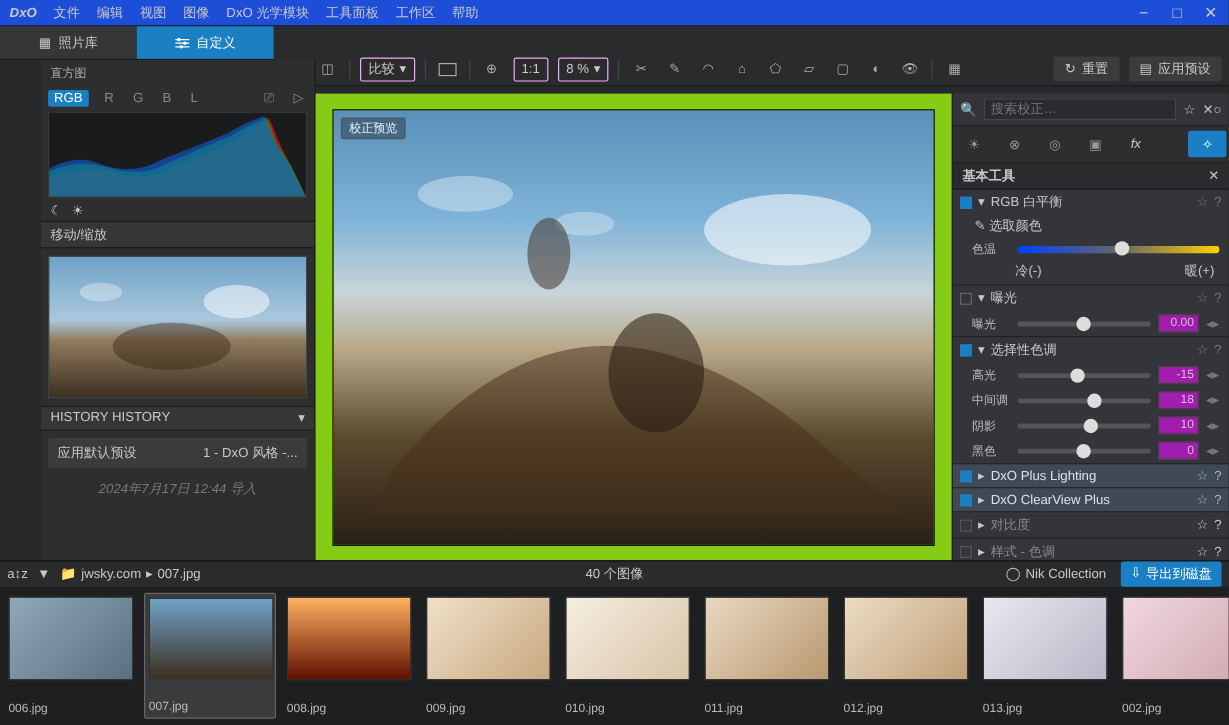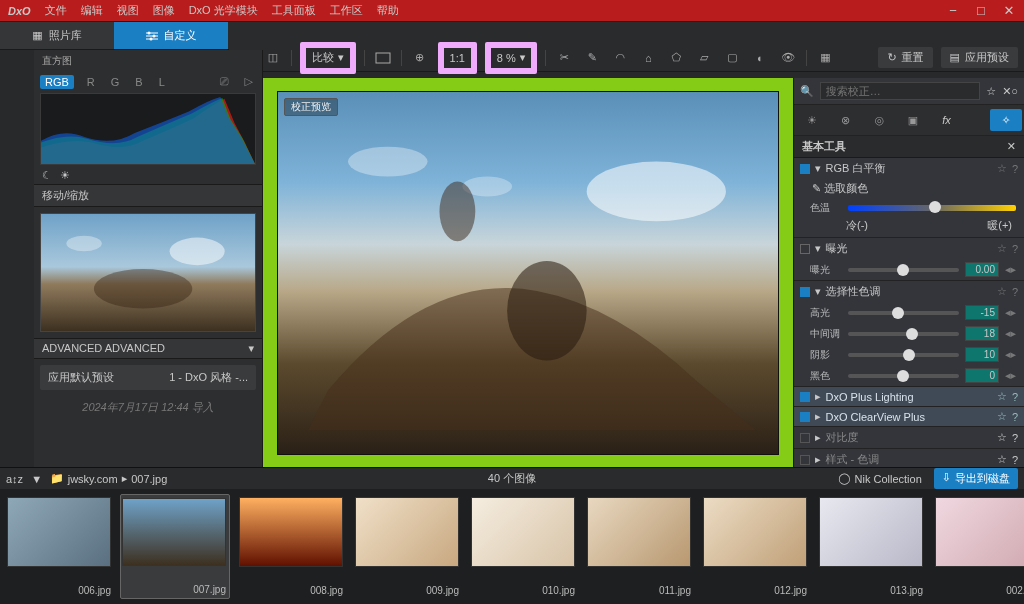--- a/index.html
+++ b/index.html
@@ -1,30 +1,30 @@
 <!DOCTYPE html>
 <html><head>
 <meta charset="utf-8">
 <style>
 * { margin:0; padding:0; box-sizing:border-box; font-family:"Microsoft YaHei",Arial,sans-serif; font-size:11px; color:#c8c8c8; user-select:none; }
 body { width:1024px; height:604px; background:#28292b; overflow:hidden; display:flex; flex-direction:column; }
-.menu-bar { height:22px; background:#b91c1c; display:flex; align-items:center; padding:0 8px; gap:14px; border-bottom:1px solid #1a1a1a; }
+.menu-bar { height:22px; background:#1d4ed8; display:flex; align-items:center; padding:0 8px; gap:14px; border-bottom:1px solid #1a1a1a; }
 .menu-bar .logo { font-weight:bold; font-style:italic; }
 .menu-bar .item { cursor:pointer; }
 .menu-bar .spacer { flex:1; }
 .win-btn { width:14px; text-align:center; cursor:pointer; font-size:13px;}
 .tab-bar { height:28px; background:#2a2b2d; display:flex; align-items:center; border-bottom:1px solid #1a1a1a; }
 .tab { width:114px; height:100%; display:flex; align-items:center; justify-content:center; gap:6px; cursor:pointer; }
 .tab.lib { background:#353638; }
 .tab.custom { background:#1b7fc4; color:#fff; }
 .tab.custom span{color:#fff;}
 .tool-row { height:28px; background:#2a2b2d; display:flex; align-items:center; padding:0 6px; gap:8px; border-bottom:1px solid #1a1a1a; position:absolute; left:229px; right:0; top:22px;}
 .tool-btn { width:20px; height:20px; display:flex; align-items:center; justify-content:center; cursor:pointer; color:#aaa; border-radius:2px;}
 .sep { width:1px; height:16px; background:#444; }
-.pill { padding:2px 6px; border:6px solid #f0abfc; border-radius:2px; display:flex; align-items:center; gap:4px; height:32px;}
+.pill { padding:2px 6px; border:1px solid #f0abfc; border-radius:2px; display:flex; align-items:center; gap:4px; height:20px;}
 .reset-btn{ margin-left:auto; background:#3a3b3d; padding:3px 9px; border-radius:2px; display:flex; gap:5px; align-items:center; cursor:pointer;}
 .preset-btn{ background:#3a3b3d; padding:3px 9px; border-radius:2px; display:flex; gap:5px; align-items:center; cursor:pointer;}
 .main { flex:1; display:flex; overflow:hidden; position:relative;margin-left:34px; }
 .left-panel { width:229px; background:#2d2e30; border-right:1px solid #1a1a1a; display:flex; flex-direction:column; }
 .histo-head{ padding:4px 8px; font-size:10px; color:#aaa;}
 .histo-tabs { display:flex; align-items:center; padding:2px 6px; gap:10px;}
 .histo-tabs .rgb { background:#1b7fc4; color:#fff; padding:1px 5px; border-radius:2px;}
 .histo-tabs .ch { color:#888; cursor:pointer; padding:1px 3px;}
 .histo-tabs .sp{flex:1;}
 .histogram { height:72px; margin:2px 6px 2px; background:#1a1b1c; border:1px solid #3a3a3a; position:relative; }
@@ -52,39 +52,39 @@
 .group-head .chk{ width:10px; height:10px; border:1px solid #666;}
 .group-head .chk.on{ background:#1b7fc4; border-color:#1b7fc4;}
 .group-head .name{flex:1;}
 .group-head .star{ color:#777; cursor:pointer;}
 .group-head .q{ color:#777; cursor:pointer;}
 .sub-label{ padding:2px 8px 2px 18px; color:#bbb;}
 .slider-row{ display:flex; align-items:center; padding:3px 8px 3px 16px; gap:6px;}
 .slider-row .lbl{ width:32px; font-size:10px; color:#bbb;}
 .slider-track{ flex:1; height:4px; background:#555; position:relative; border-radius:2px;}
 .slider-thumb{ position:absolute; top:-4px; width:12px; height:12px; border-radius:50%; background:#ddd; transform:translateX(-50%);}
-.slider-val{ width:34px; text-align:right; background:#0f766e; border:1px solid #444; padding:1px 3px; font-size:10px;}
+.slider-val{ width:34px; text-align:right; background:#a21caf; border:1px solid #444; padding:1px 3px; font-size:10px;}
 .wbal-track{ flex:1; height:6px; background:linear-gradient(90deg,#0040ff,#666 50%,#ffd000); position:relative; border-radius:2px;}
 .range-labels{ display:flex; justify-content:space-between; padding:0 12px 4px 52px; font-size:9px; color:#888;}
 .collapsed-group{ background:#3f4a56; display:flex; align-items:center; padding:3px 6px; gap:5px; border-bottom:1px solid #222;}
 .collapsed-group .chk{ width:10px; height:10px; background:#1b7fc4;}
 .collapsed-group .name{flex:1; color:#d8e2ec;}
 .collapsed-group .star, .collapsed-group .q { color:#9bb; cursor:pointer;}
 .dim-group{ display:flex; align-items:center; padding:3px 6px; gap:5px; border-bottom:1px solid #222;}
 .dim-group .chk{ width:10px; height:10px; border:1px solid #555;}
 .dim-group .name{ flex:1; color:#888;}
 .filmstrip-bar{ height:22px; background:#2a2b2d; border-top:1px solid #111; display:flex; align-items:center; padding:0 6px; gap:8px;}
 .filmstrip-bar .path{ display:flex; align-items:center; gap:4px;}
 .filmstrip-bar .count{ position:absolute; left:50%; transform:translateX(-50%);}
 .filmstrip-bar .right-tools{ margin-left:auto; display:flex; gap:6px; align-items:center;}
 .nik-btn{ display:flex; align-items:center; gap:4px; padding:2px 6px; cursor:pointer;}
 .export-btn{ background:#1b7fc4; padding:3px 8px; border-radius:2px; display:flex; gap:4px; cursor:pointer;}
 .export-btn span{color:#fff;}
 .filmstrip{ height:115px; background:#1e1f20; display:flex; overflow:hidden; padding:5px 4px; gap:6px;}
-.thumb{ width:110px; display:flex; flex-direction:column; align-items:flex-end; gap:18px; cursor:pointer; padding:3px; border-radius:2px;}
+.thumb{ width:110px; display:flex; flex-direction:column; align-items:flex-start; gap:18px; cursor:pointer; padding:3px; border-radius:2px;}
 .thumb.sel{ background:#3a3b3d; border:1px solid #666;}
 .thumb-img{ width:104px; height:78px; border:1px solid #333;}
 .thumb-name{ font-size:10px; color:#bbb;}
 svg{ display:block; }
 </style>
 </head>
 <body>
 
 <div class="menu-bar">
   <span class="logo">DxO</span>
@@ -194,21 +194,21 @@
     </div>
     <div class="move-head">移动/缩放</div>
     <div class="preview-box">
       <svg width="100%" height="100%" viewBox="0 0 210 119">
         <ellipse cx="155" cy="38" rx="28" ry="14" fill="rgba(255,255,255,.5)"></ellipse>
         <ellipse cx="40" cy="30" rx="18" ry="8" fill="rgba(255,255,255,.35)"></ellipse>
         <ellipse cx="100" cy="76" rx="50" ry="20" fill="rgba(50,30,15,.4)"></ellipse>
       </svg>
     </div>
     <div class="adv-head">
-        <span>ADVANCED ADVANCED</span>
+        <span>HISTORY HISTORY</span>
         <span style="margin-left:auto">▾</span>
       </div>
     <div class="history-list">
       <div class="history-row">
         <span>应用默认预设</span>
         <span>1 - DxO 风格 -...</span>
       </div>
       <div class="history-note">2024年7月17日 12:44 导入</div>
     </div>
   </div>

